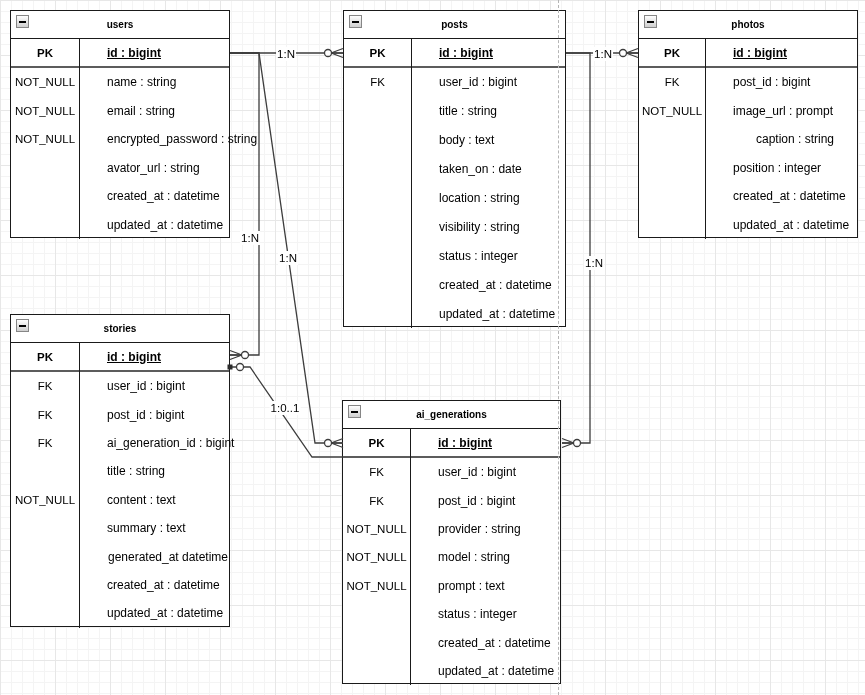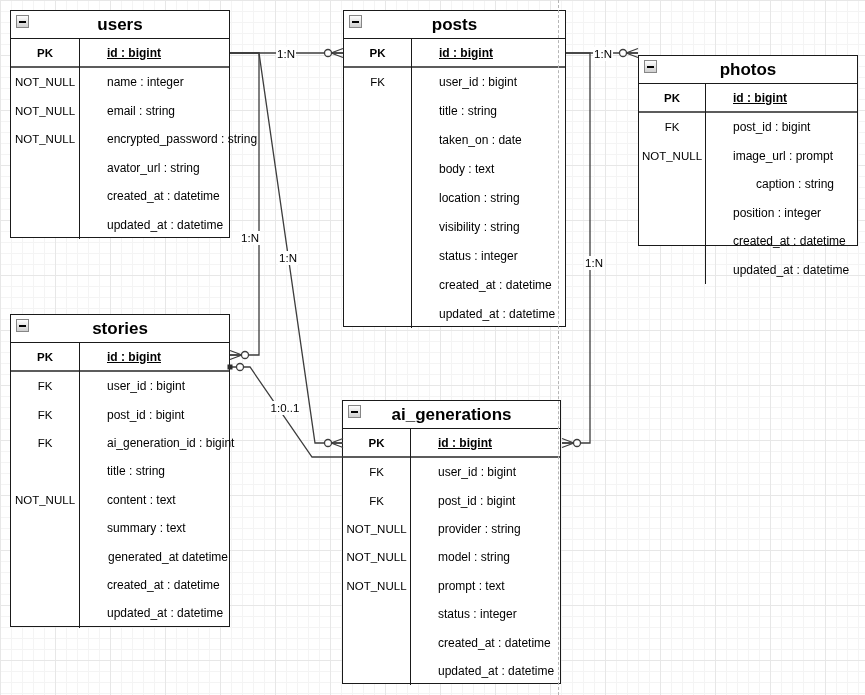--- a/index.html
+++ b/index.html
@@ -16,21 +16,21 @@
   }
   .entity{
     position:absolute; background:#fff; border:1.5px solid #1a1a1a;
     z-index:10; box-sizing:border-box;
   }
   .entity-header{
     position:relative; border-bottom:1px solid #1a1a1a;
     display:flex; align-items:center; justify-content:center;
     box-sizing:border-box;
   }
-  .entity-title{ font-weight:bold; font-size:17px; color:#000; }
+  .entity-title{ font-weight:bold; font-size:10px; color:#000; }
   .collapse-btn{
     position:absolute; left:5px; top:4px; width:13px; height:13px;
     border:1px solid #868686; background:linear-gradient(#fefefe,#cfcfcf);
     box-sizing:border-box; display:flex; align-items:center; justify-content:center;
   }
   .collapse-btn .minus{ width:7px; height:2px; background:#000; }
   .erow{ display:flex; align-items:center; box-sizing:border-box; }
   .erow.pk-row{ border-bottom:2px solid #5c5c5c; }
   .cell-key{
     flex:0 0 auto; text-align:center; font-size:11.5px; color:#000;
@@ -112,21 +112,21 @@
             <div class="minus"></div>
           </div>
           <span class="entity-title">users</span>
         </div>
         <div class="erow pk-row" style="height: 29px;">
           <div class="cell-key pk" style="flex-basis: 68px;">PK</div>
           <div class="cell-field pk">id : bigint</div>
         </div>
         <div class="erow" style="height: 28.5px;">
           <div class="cell-key" style="flex-basis: 68px;">NOT_NULL</div>
-          <div class="cell-field">name : integer</div>
+          <div class="cell-field">name : string</div>
         </div>
         <div class="erow" style="height: 28.5px;">
           <div class="cell-key" style="flex-basis: 68px;">NOT_NULL</div>
           <div class="cell-field">email : string</div>
         </div>
         <div class="erow" style="height: 28.5px;">
           <div class="cell-key" style="flex-basis: 68px;">NOT_NULL</div>
           <div class="cell-field">encrypted_password : string</div>
         </div>
         <div class="erow" style="height: 28.5px;">
@@ -157,49 +157,49 @@
         <div class="erow" style="height: 28.9px;">
           <div class="cell-key" style="flex-basis: 67px;">FK</div>
           <div class="cell-field">user_id : bigint</div>
         </div>
         <div class="erow" style="height: 28.9px;">
           <div class="cell-key" style="flex-basis: 67px;"></div>
           <div class="cell-field">title : string</div>
         </div>
         <div class="erow" style="height: 28.9px;">
           <div class="cell-key" style="flex-basis: 67px;"></div>
+          <div class="cell-field">body : text</div>
+        </div>
+        <div class="erow" style="height: 28.9px;">
+          <div class="cell-key" style="flex-basis: 67px;"></div>
           <div class="cell-field">taken_on : date</div>
         </div>
         <div class="erow" style="height: 28.9px;">
           <div class="cell-key" style="flex-basis: 67px;"></div>
-          <div class="cell-field">body : text</div>
-        </div>
-        <div class="erow" style="height: 28.9px;">
-          <div class="cell-key" style="flex-basis: 67px;"></div>
           <div class="cell-field">location : string</div>
         </div>
         <div class="erow" style="height: 28.9px;">
           <div class="cell-key" style="flex-basis: 67px;"></div>
           <div class="cell-field">visibility : string</div>
         </div>
         <div class="erow" style="height: 28.9px;">
           <div class="cell-key" style="flex-basis: 67px;"></div>
           <div class="cell-field">status : integer</div>
         </div>
         <div class="erow" style="height: 28.9px;">
           <div class="cell-key" style="flex-basis: 67px;"></div>
           <div class="cell-field">created_at : datetime</div>
         </div>
         <div class="erow" style="height: 28.9px;">
           <div class="cell-key" style="flex-basis: 67px;"></div>
           <div class="cell-field">updated_at : datetime</div>
         </div>
         <div class="col-divider" style="left: 67px; top: 28px; height: 289.1px;"></div>
       </div>
-      <div class="entity" style="left: 638px; top: 10px; width: 220px; height: 191px; margin-top: 45px;">
+      <div class="entity" style="left: 638px; top: 10px; width: 220px; height: 228px;">
         <div class="entity-header" style="height: 28px;">
           <div class="collapse-btn">
             <div class="minus"></div>
           </div>
           <span class="entity-title">photos</span>
         </div>
         <div class="erow pk-row" style="height: 29px;">
           <div class="cell-key pk" style="flex-basis: 66px;">PK</div>
           <div class="cell-field pk">id : bigint</div>
         </div>

